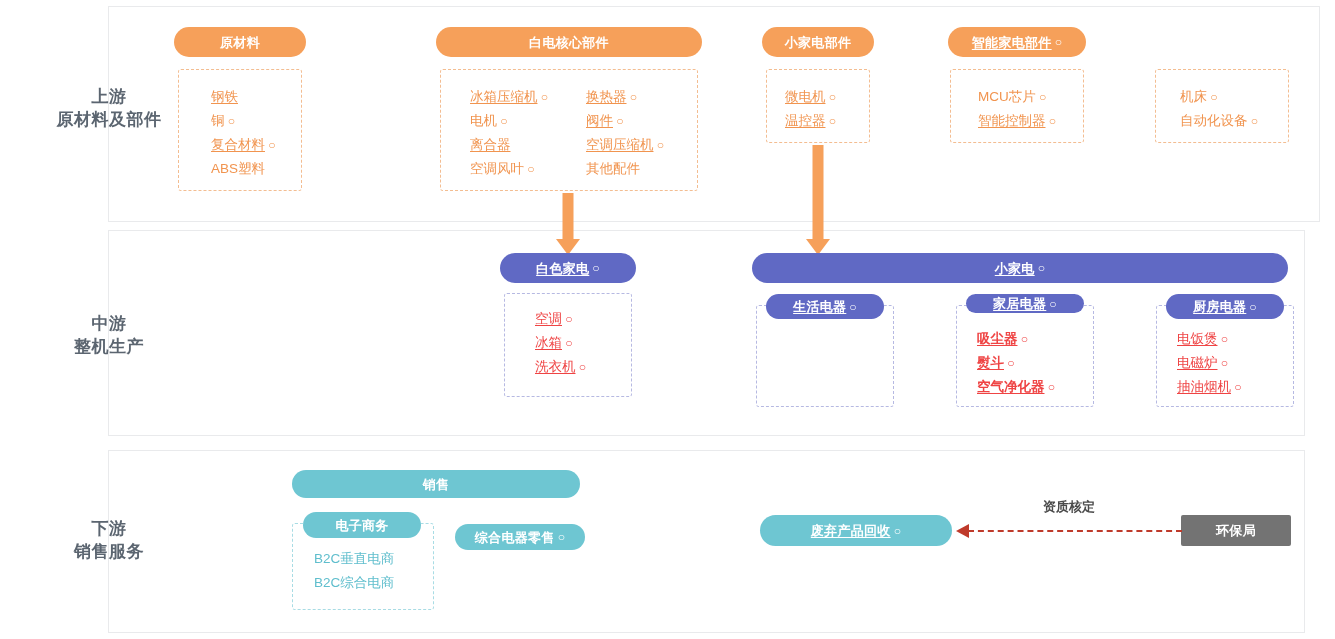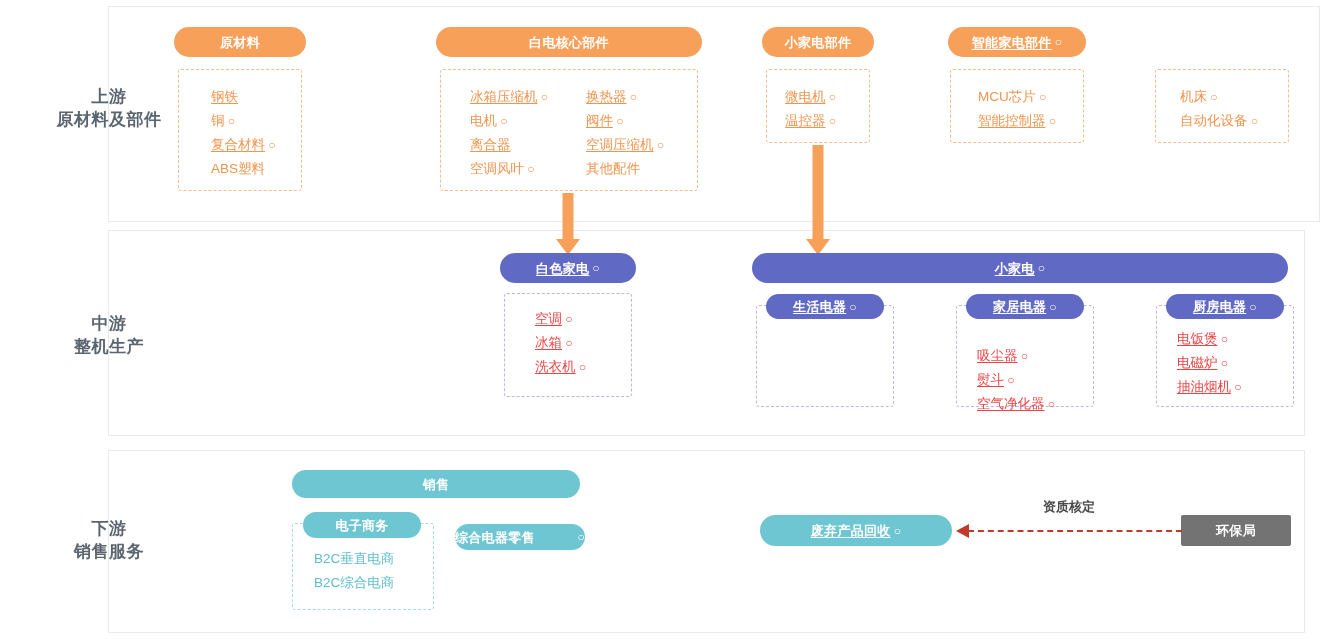--- a/index.html
+++ b/index.html
@@ -234,25 +234,25 @@
       <span class="dot">○</span>
   </div>
 
   <div class="dbox purple" style="left:756px;top:305px;width:138px;height:102px;"></div>
   <div class="pill purple" style="left:766px;top:294px;width:118px;height:25px;">
     <span class="u">生活电器</span>
       <span class="dot">○</span>
   </div>
 
   <div class="dbox purple" style="left:956px;top:305px;width:138px;height:102px;"></div>
-  <div class="pill purple" style="left:966px;top:294px;width:118px;height:25px;">
+  <div class="pill purple" style="left:966px;top:294px;width:118px;height:19px;">
     <span class="u">家居电器</span>
       <span class="dot">○</span>
   </div>
-  <div class="items purple" style="left:977px;top:344px;">
+  <div class="items purple" style="left:977px;top:327px;font-weight:bold;">
     <span class="row"><span class="u">吸尘器</span><span class="dot"> ○</span></span>
     <span class="row"><span class="u">熨斗</span><span class="dot"> ○</span></span>
     <span class="row"><span class="u">空气净化器</span><span class="dot"> ○</span></span>
   </div>
 
   <div class="dbox purple" style="left:1156px;top:305px;width:138px;height:102px;"></div>
   <div class="pill purple" style="left:1166px;top:294px;width:118px;height:25px;">
     <span class="u">厨房电器</span>
       <span class="dot">○</span>
   </div>
@@ -268,21 +268,21 @@
 
   <div class="dbox teal" style="left:292px;top:523px;width:142px;height:87px;"></div>
   <div class="pill teal" style="left:303px;top:512px;width:118px;height:26px;">
     <span>电子商务</span>
   </div>
   <div class="items teal" style="left:314px;top:547px;">
     <span class="row"><span>B2C垂直电商</span></span>
     <span class="row"><span>B2C综合电商</span></span>
   </div>
 
-  <div class="pill teal" style="left:455px;top:524px;width:130px;height:26px;justify-content:space-between;">
+  <div class="pill teal" style="left:455px;top:524px;width:130px;height:26px;">
     <span>综合电器零售</span>
       <span class="dot">○</span>
   </div>
 
   <div class="pill teal" style="left:760px;top:515px;width:192px;height:31px;">
     <span class="u">废弃产品回收</span>
       <span class="dot">○</span>
   </div>
 
   <div class="pill red" style="left:1181px;top:515px;width:110px;height:31px;">

